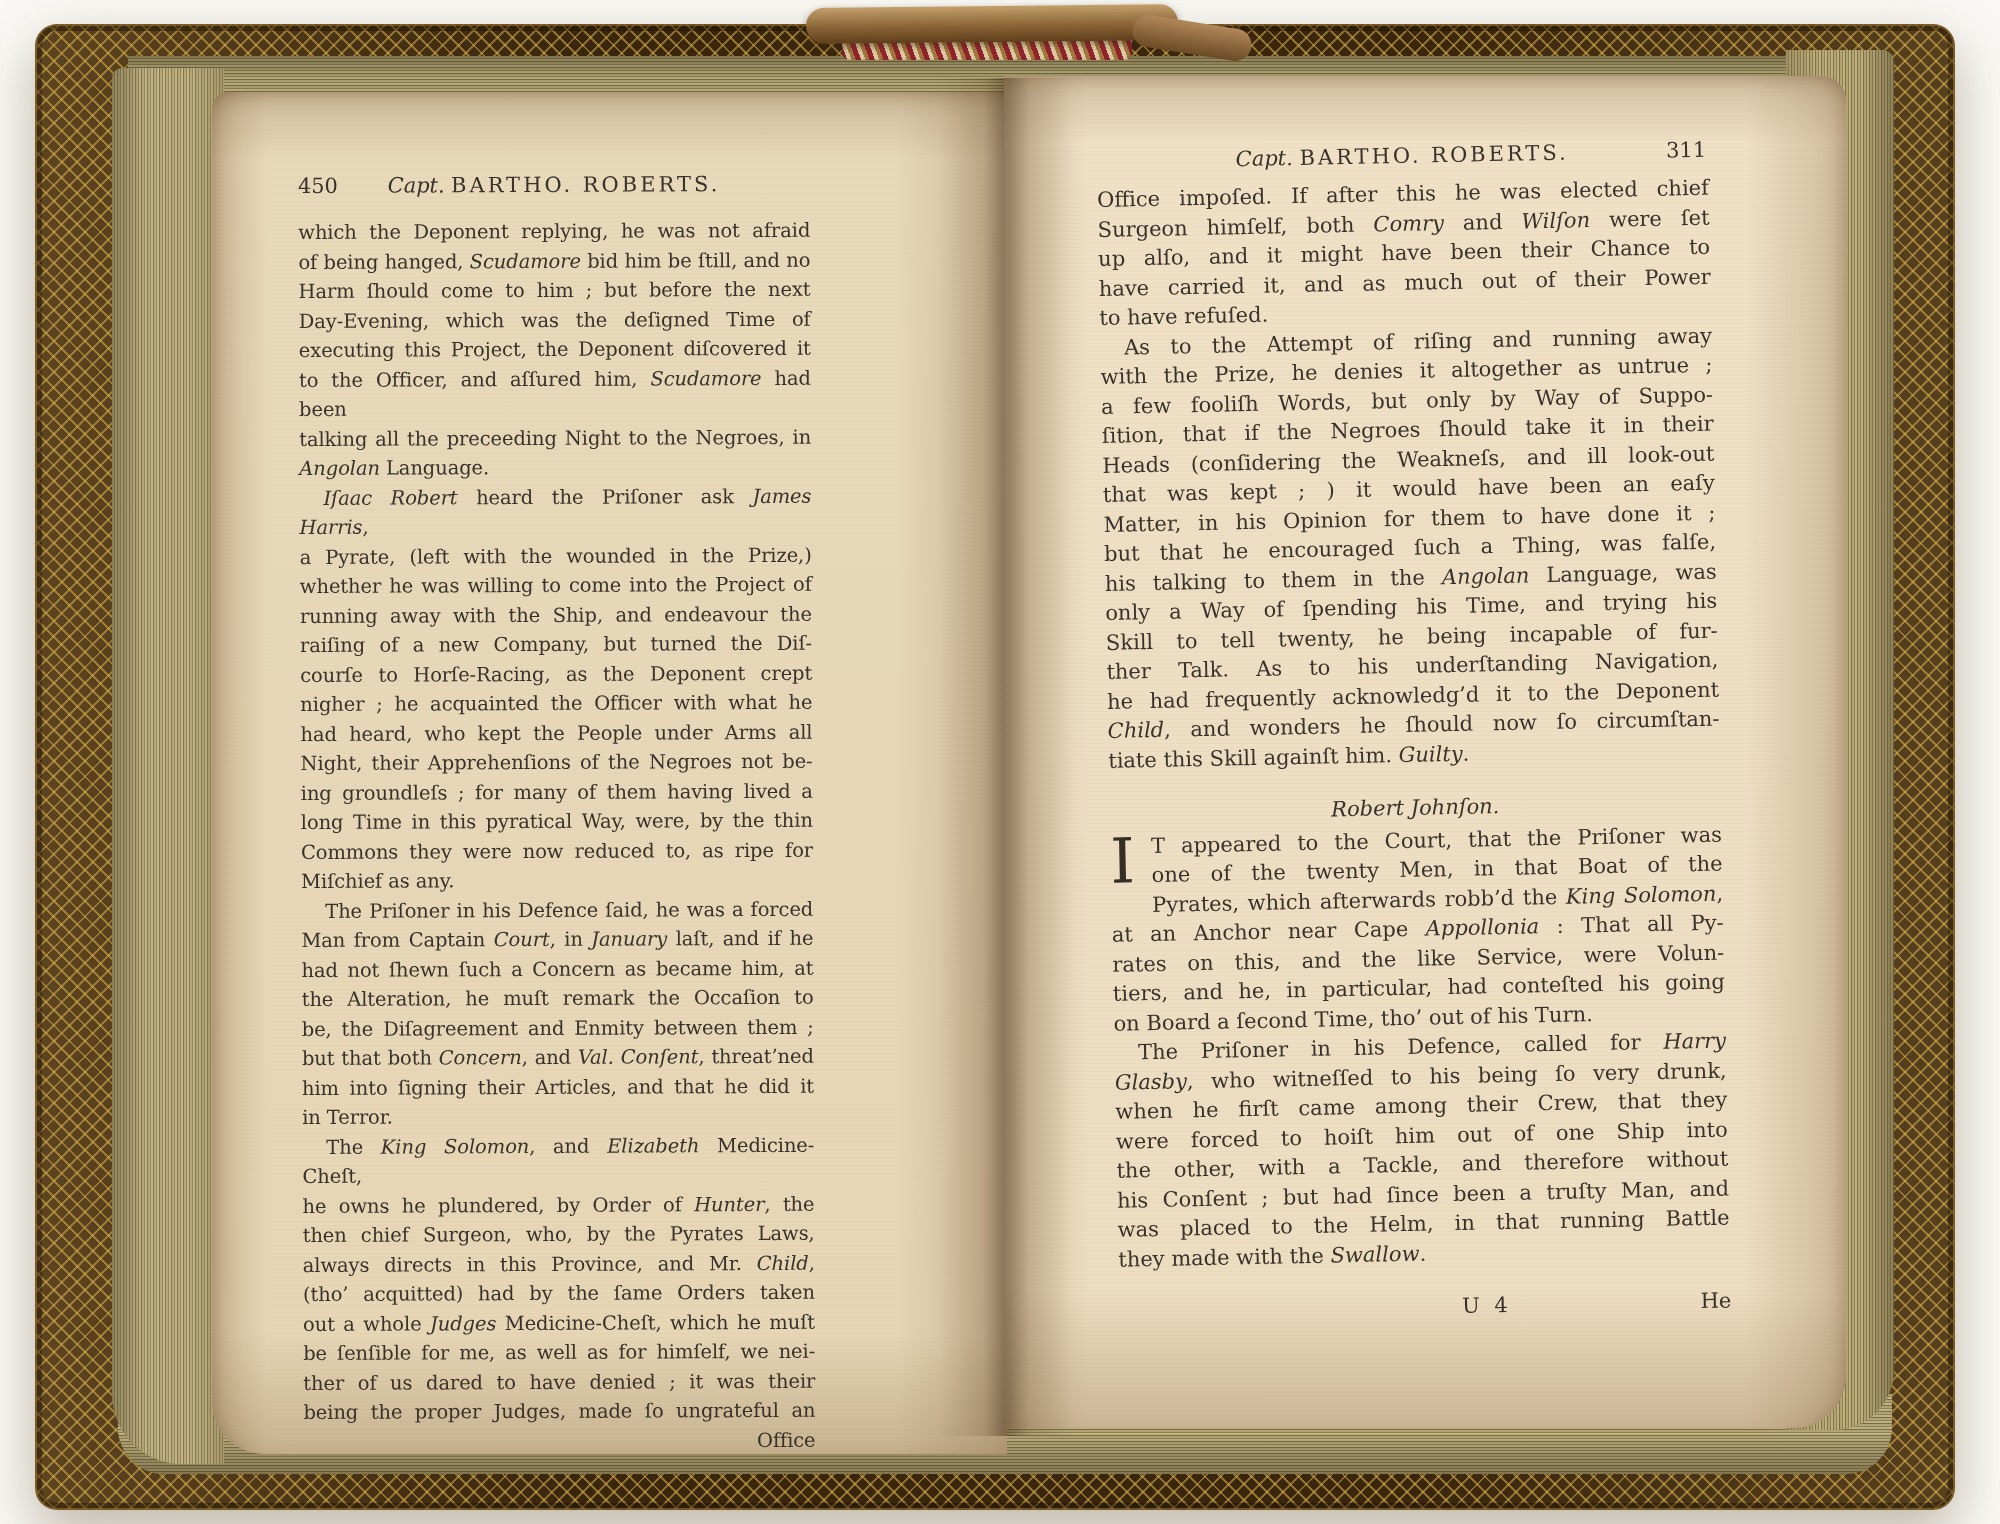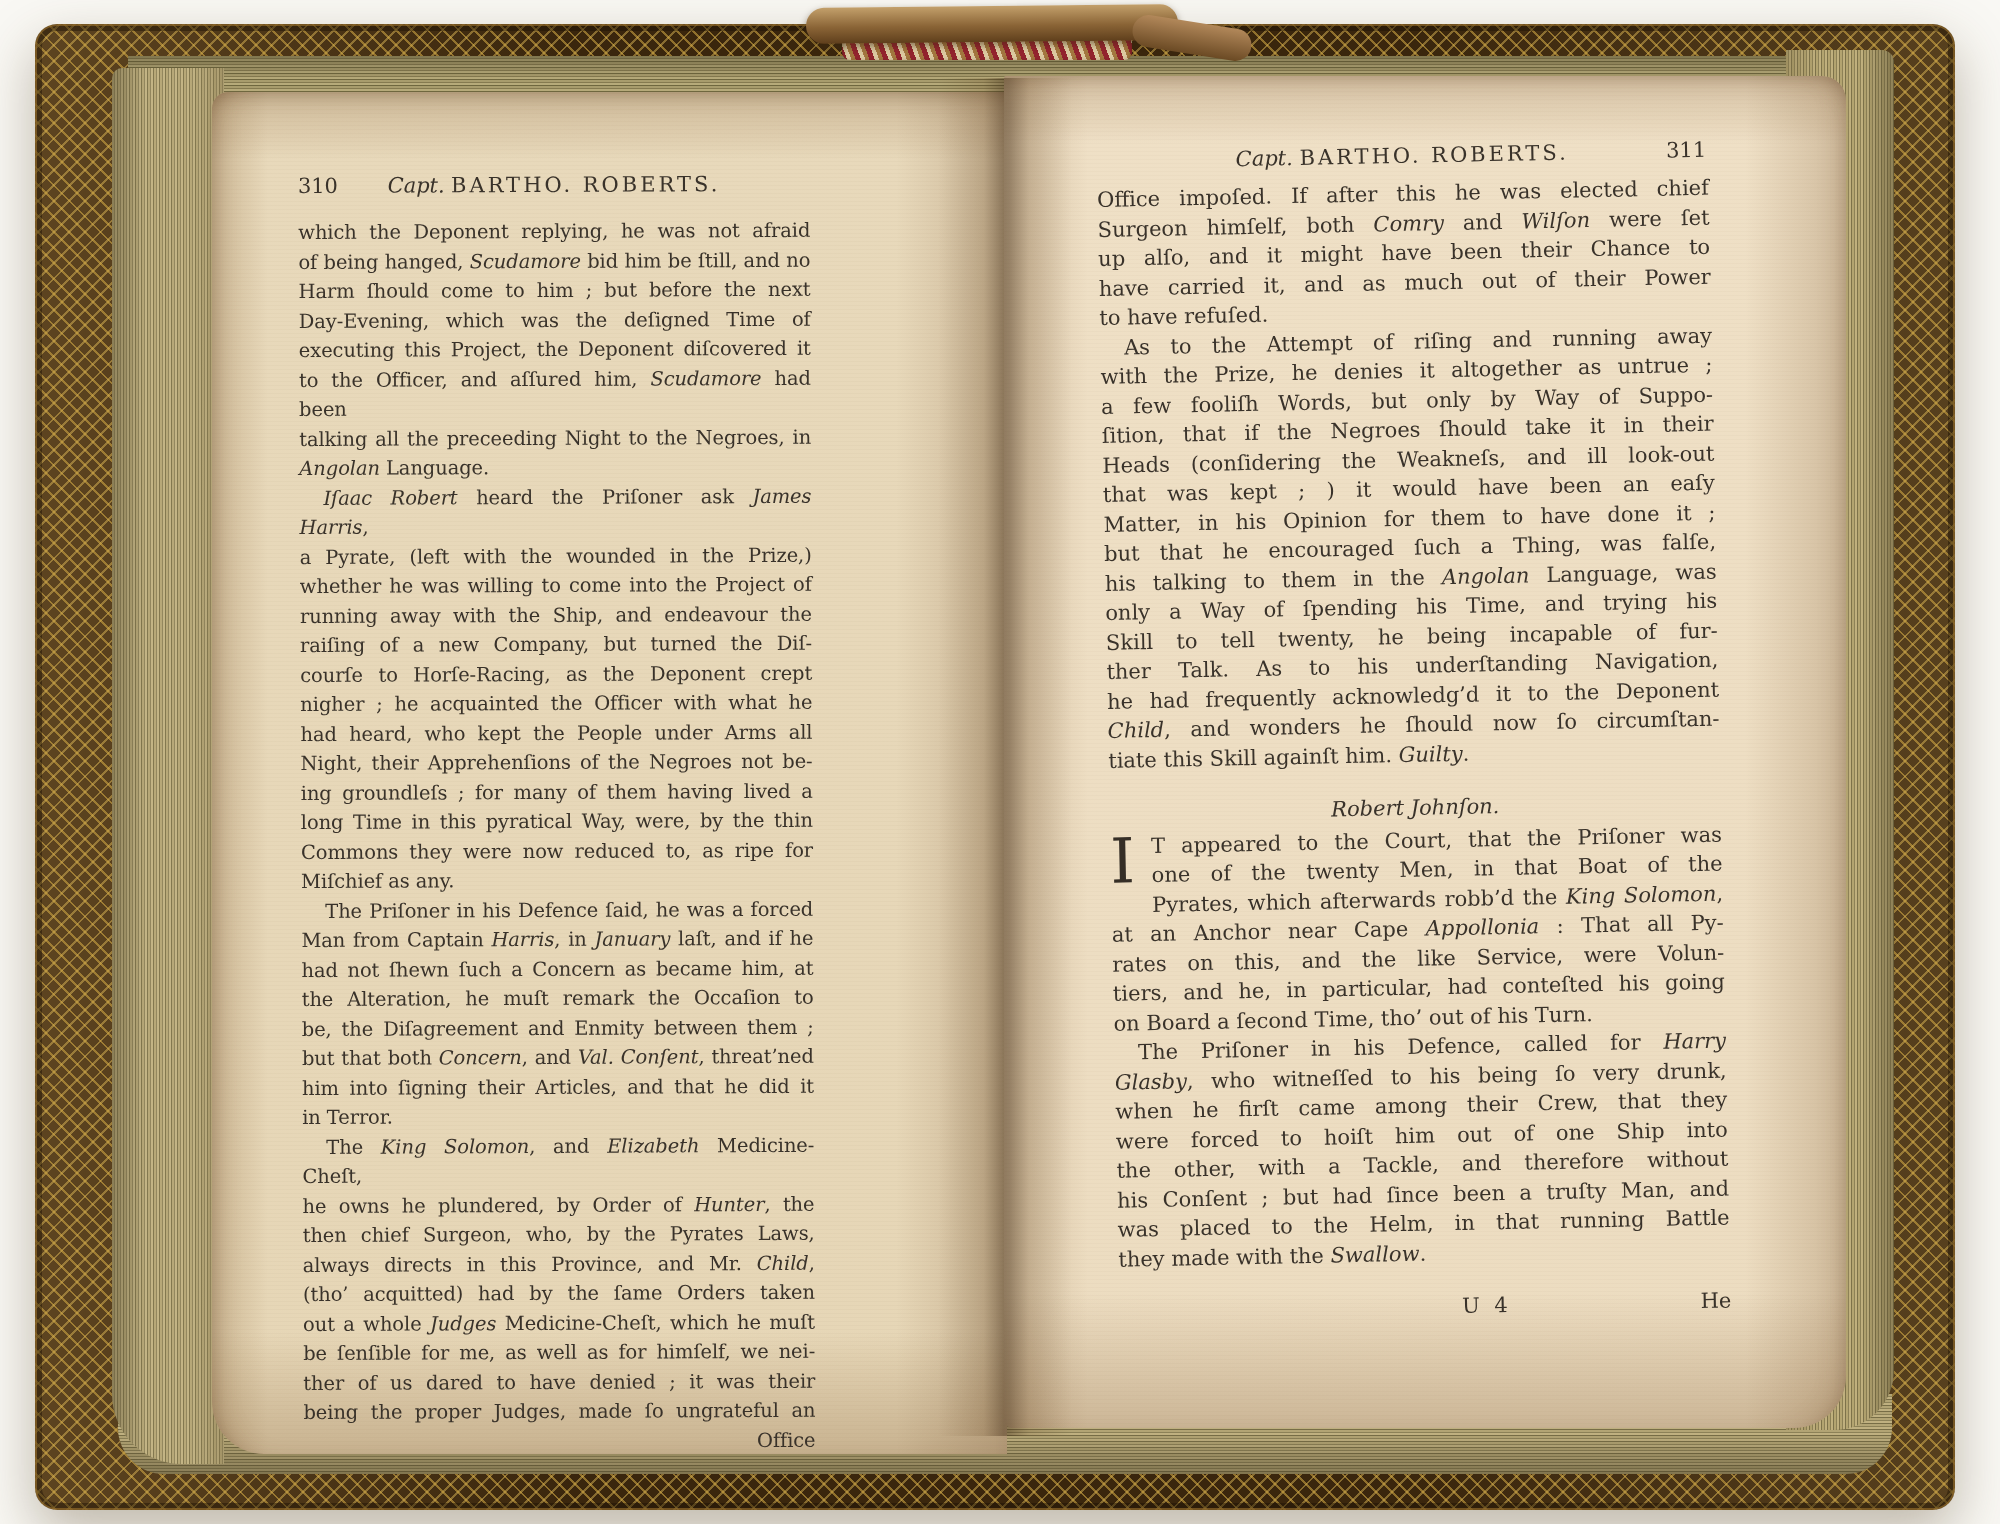--- a/index.html
+++ b/index.html
@@ -101,21 +101,21 @@
     <div class="hb-roll"></div>
     <div class="hb-roll-right"></div>
   </div>
 
   <div class="page page-left"></div>
   <div class="page page-right"></div>
   <div class="gutter"></div>
 
   <div class="text text-left">
     <div class="pghead">
-      <span class="pgnum">310</span>
+      <span class="pgnum">450</span>
       <span class="ptitle"><i>Capt.</i> <span class="caps">BARTHO. ROBERTS.</span></span>
     </div>
     <div class="body">
         <div class="line">which the Deponent replying, he was not afraid</div>
         <div class="line">of being hanged, <i>Scudamore</i> bid him be ſtill, and no</div>
         <div class="line">Harm ſhould come to him ; but before the next</div>
         <div class="line">Day-Evening, which was the deſigned Time of</div>
         <div class="line">executing this Project, the Deponent diſcovered it</div>
         <div class="line">to the Officer, and aſſured him, <i>Scudamore</i> had been</div>
         <div class="line">talking all the preceeding Night to the Negroes, in</div>
@@ -127,21 +127,21 @@
         <div class="line">raiſing of a new Company, but turned the Diſ-</div>
         <div class="line">courſe to Horſe-Racing, as the Deponent crept</div>
         <div class="line">nigher ; he acquainted the Officer with what he</div>
         <div class="line">had heard, who kept the People under Arms all</div>
         <div class="line">Night, their Apprehenſions of the Negroes not be-</div>
         <div class="line">ing groundleſs ; for many of them having lived a</div>
         <div class="line">long Time in this pyratical Way, were, by the thin</div>
         <div class="line">Commons they were now reduced to, as ripe for</div>
         <div class="line last">Miſchief as any.</div>
         <div class="line ind">The Priſoner in his Defence ſaid, he was a forced</div>
-        <div class="line">Man from Captain <i>Harris</i>, in <i>January</i> laſt, and if he</div>
+        <div class="line">Man from Captain <i>Court</i>, in <i>January</i> laſt, and if he</div>
         <div class="line">had not ſhewn ſuch a Concern as became him, at</div>
         <div class="line">the Alteration, he muſt remark the Occaſion to</div>
         <div class="line">be, the Diſagreement and Enmity between them ;</div>
         <div class="line">but that both <i>Concern</i>, and <i>Val. Conſent</i>, threat’ned</div>
         <div class="line">him into ſigning their Articles, and that he did it</div>
         <div class="line last">in Terror.</div>
         <div class="line ind">The <i>King Solomon</i>, and <i>Elizabeth</i> Medicine-Cheſt,</div>
         <div class="line">he owns he plundered, by Order of <i>Hunter</i>, the</div>
         <div class="line">then chief Surgeon, who, by the Pyrates Laws,</div>
         <div class="line">always directs in this Province, and Mr. <i>Child</i>,</div>

